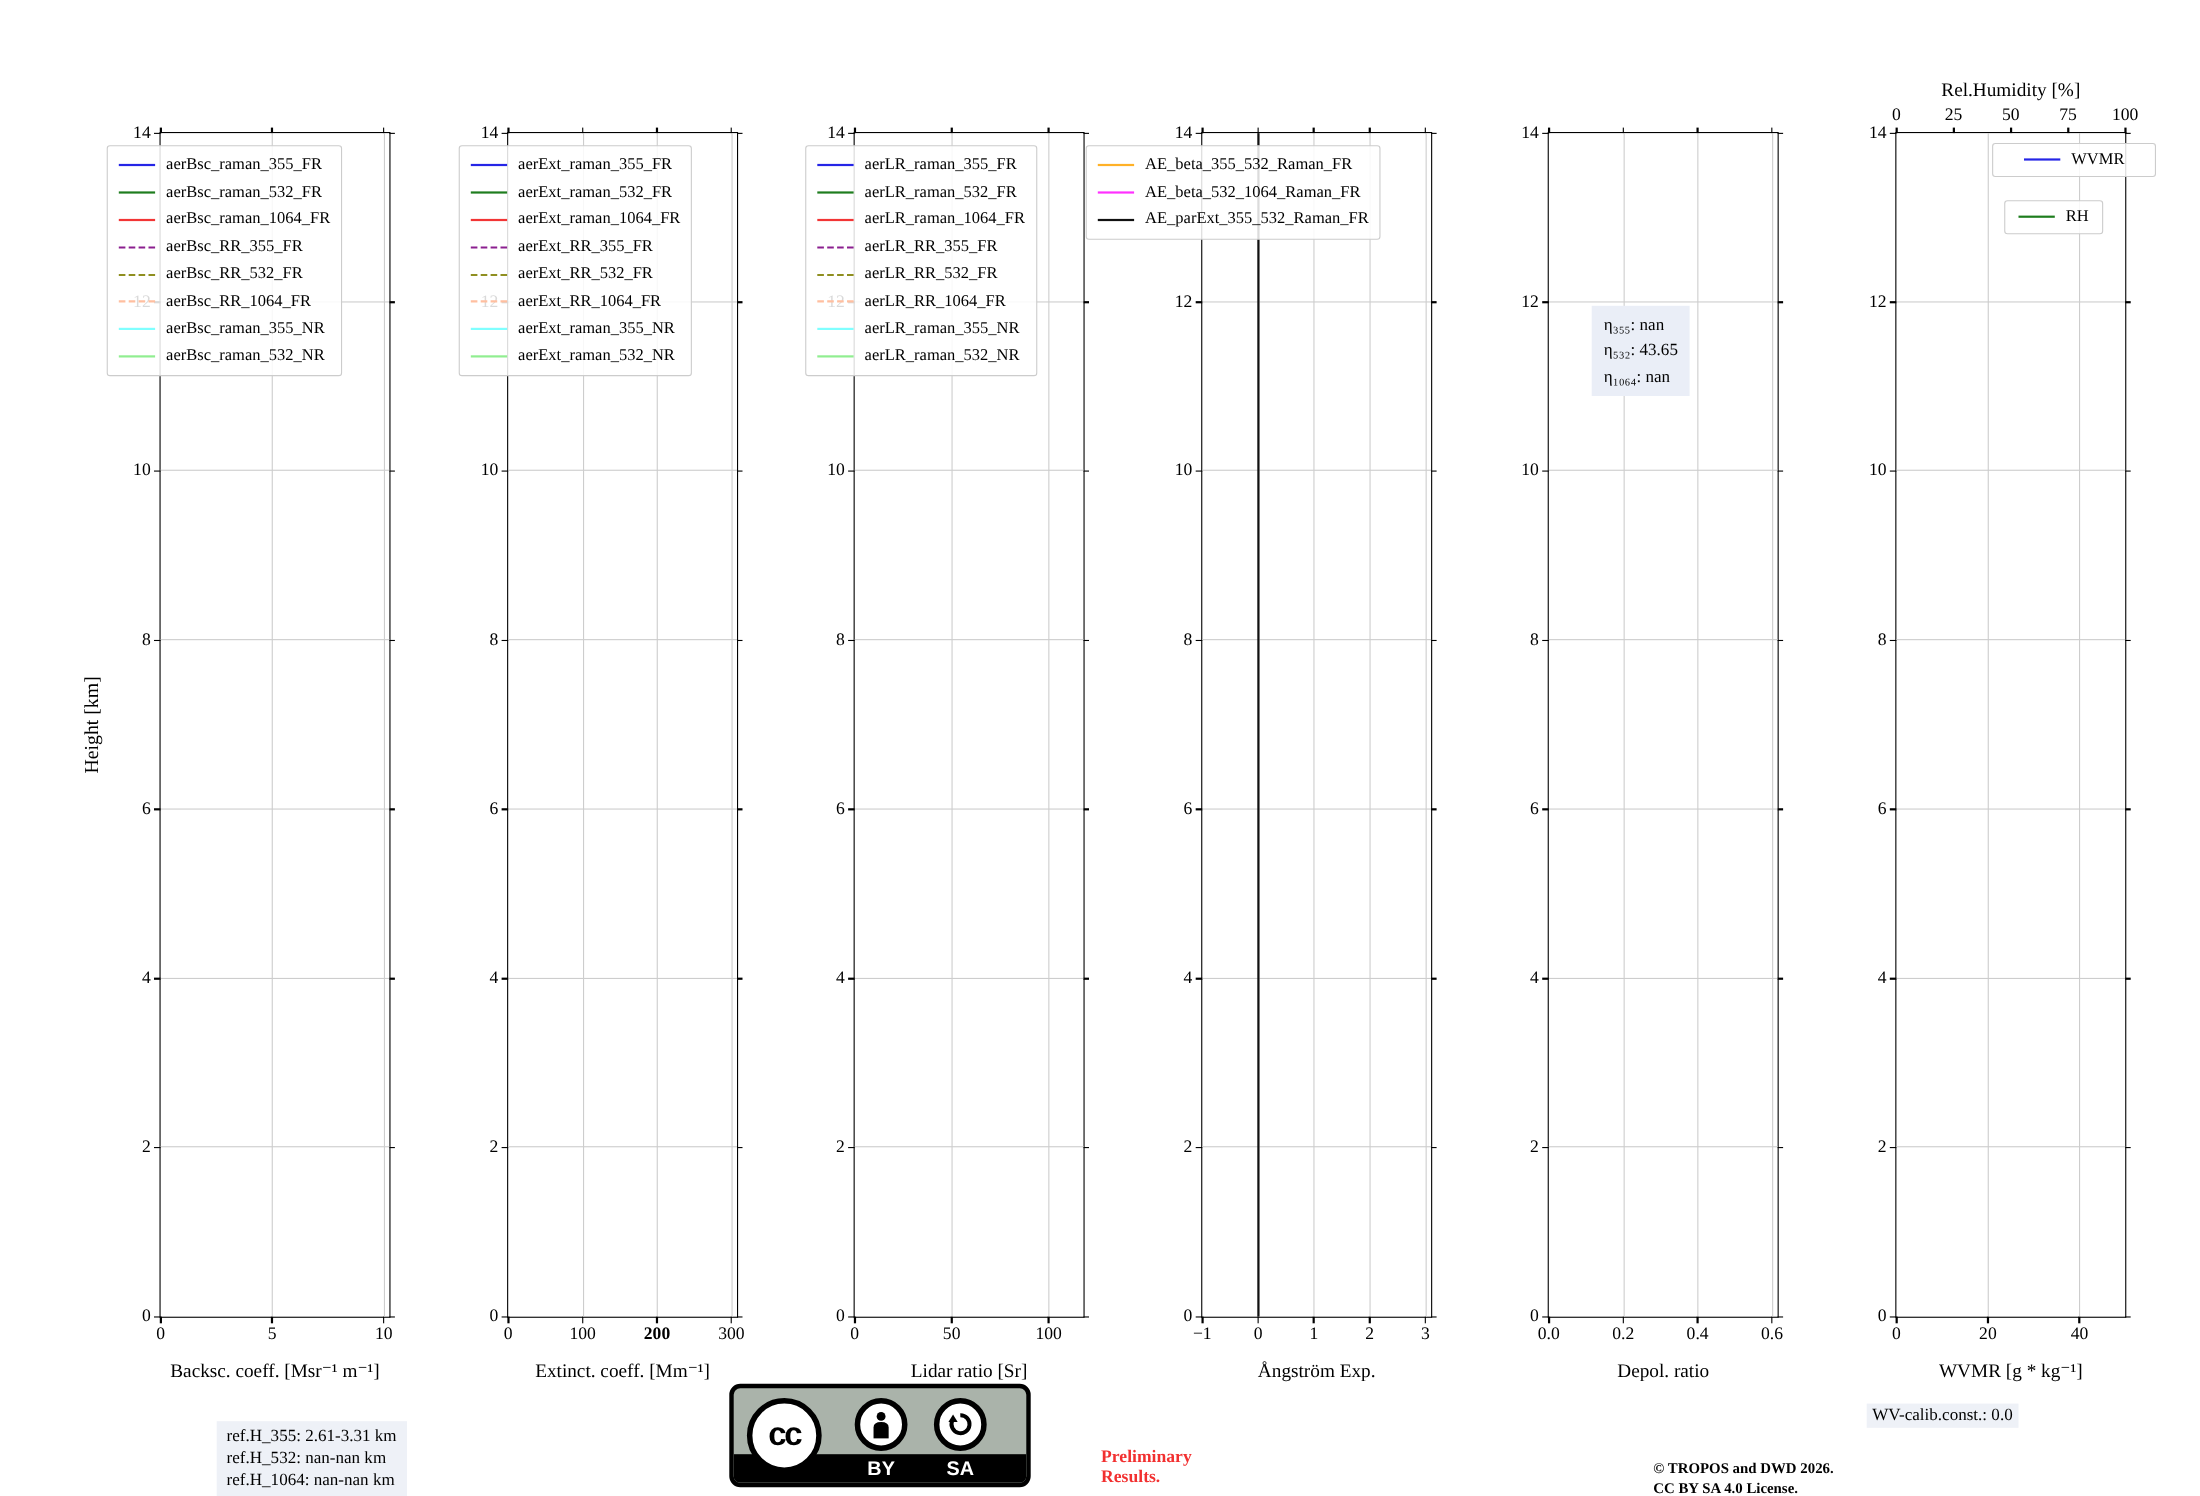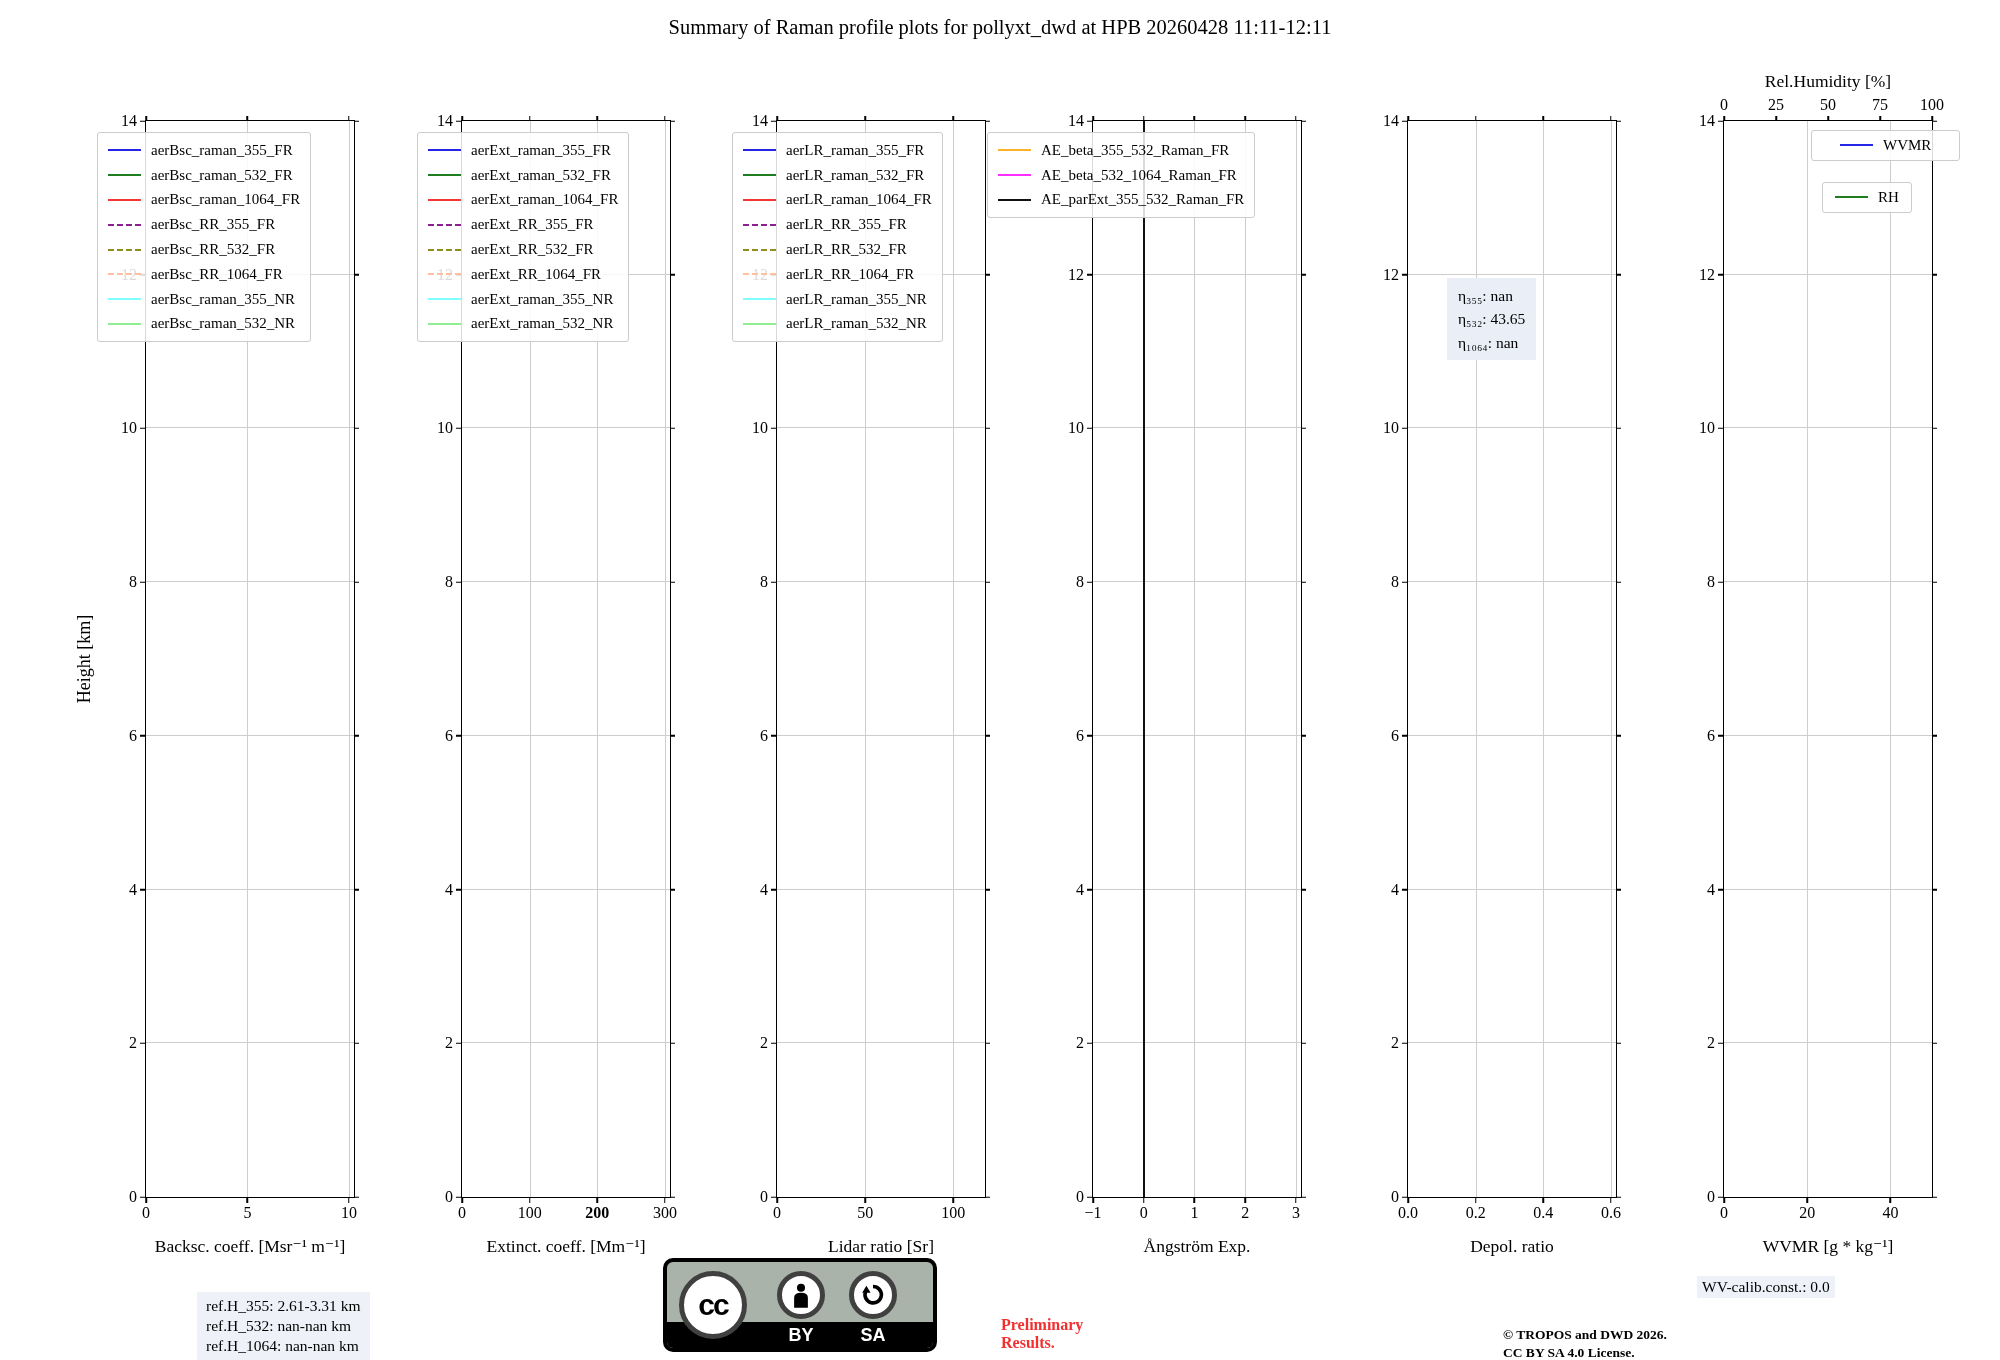--- a/index.html
+++ b/index.html
@@ -35,35 +35,34 @@
   .wv-box{position:absolute;left:1697px;top:1276px;background:#eef1f7;padding:2px 5px;
           font-size:15.5px;white-space:nowrap;}
   .preliminary{position:absolute;left:1001px;top:1316px;color:#f23030;font-weight:bold;
                font-size:16px;line-height:1.15;}
   .copyright{position:absolute;left:1503px;top:1326px;font-weight:bold;font-size:13.5px;
              line-height:1.3;}
   
   .cc-badge{position:absolute;left:663px;top:1258px;width:274px;height:94px;background:#aab3aa;
             border:4px solid #000;border-radius:10px;box-sizing:border-box;overflow:hidden;}
   .cc-strip{position:absolute;left:0;right:0;bottom:0;height:26px;background:#000;}
-  .cc-circle{position:absolute;border-radius:50%;background:#fff;border:5px solid #404040;
+  .cc-circle{position:absolute;border-radius:50%;background:#fff;border:5px solid #000000;
              box-sizing:border-box;display:flex;align-items:center;justify-content:center;z-index:2;}
   .cc-main{left:12px;top:9px;width:68px;height:68px;font-weight:bold;font-size:30px;
            font-family:"Liberation Sans",sans-serif;letter-spacing:-2px;}
   .cc-by{left:110px;top:9px;width:48px;height:48px;}
   .cc-sa{left:182px;top:9px;width:48px;height:48px;}
   .strip-label{position:absolute;bottom:2px;color:#fff;font-weight:bold;font-size:18px;
                font-family:"Liberation Sans",sans-serif;width:48px;text-align:center;z-index:3;}
 </style>
 </head>
 <body>
 
 <div class="fig">
 
-  <div class="title">Summary of Raman profile plots for pollyxt_dwd at HPB 20260428 11:11-12:11</div>
 
   <div class="ylabel">Height [km]</div>
 
   <div class="subplot" style="left: 145px;">
     <div class="plot-box">
         <div class="tickL" style="bottom: 0%; transform: translateY(50%);"></div>
         <div class="tickR" style="bottom: 0%; transform: translateY(50%);"></div>
         <div class="ylab" style="bottom: 0%;">0</div>
         <div class="hgrid" style="bottom: 14.2857%;"></div>
         <div class="tickL" style="bottom: 14.2857%; transform: translateY(50%);"></div>

